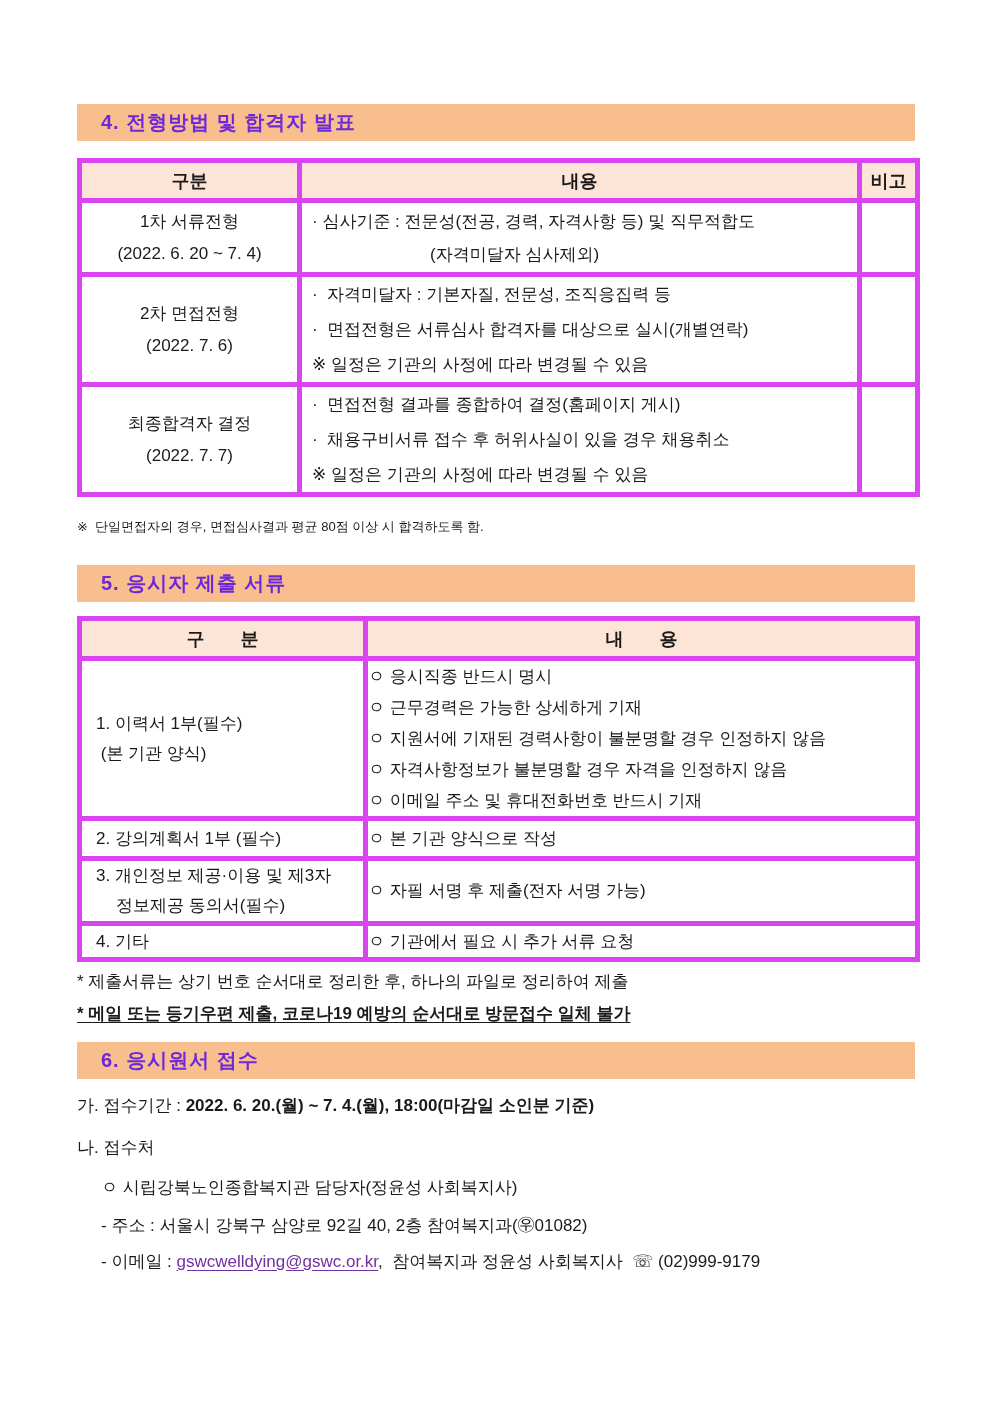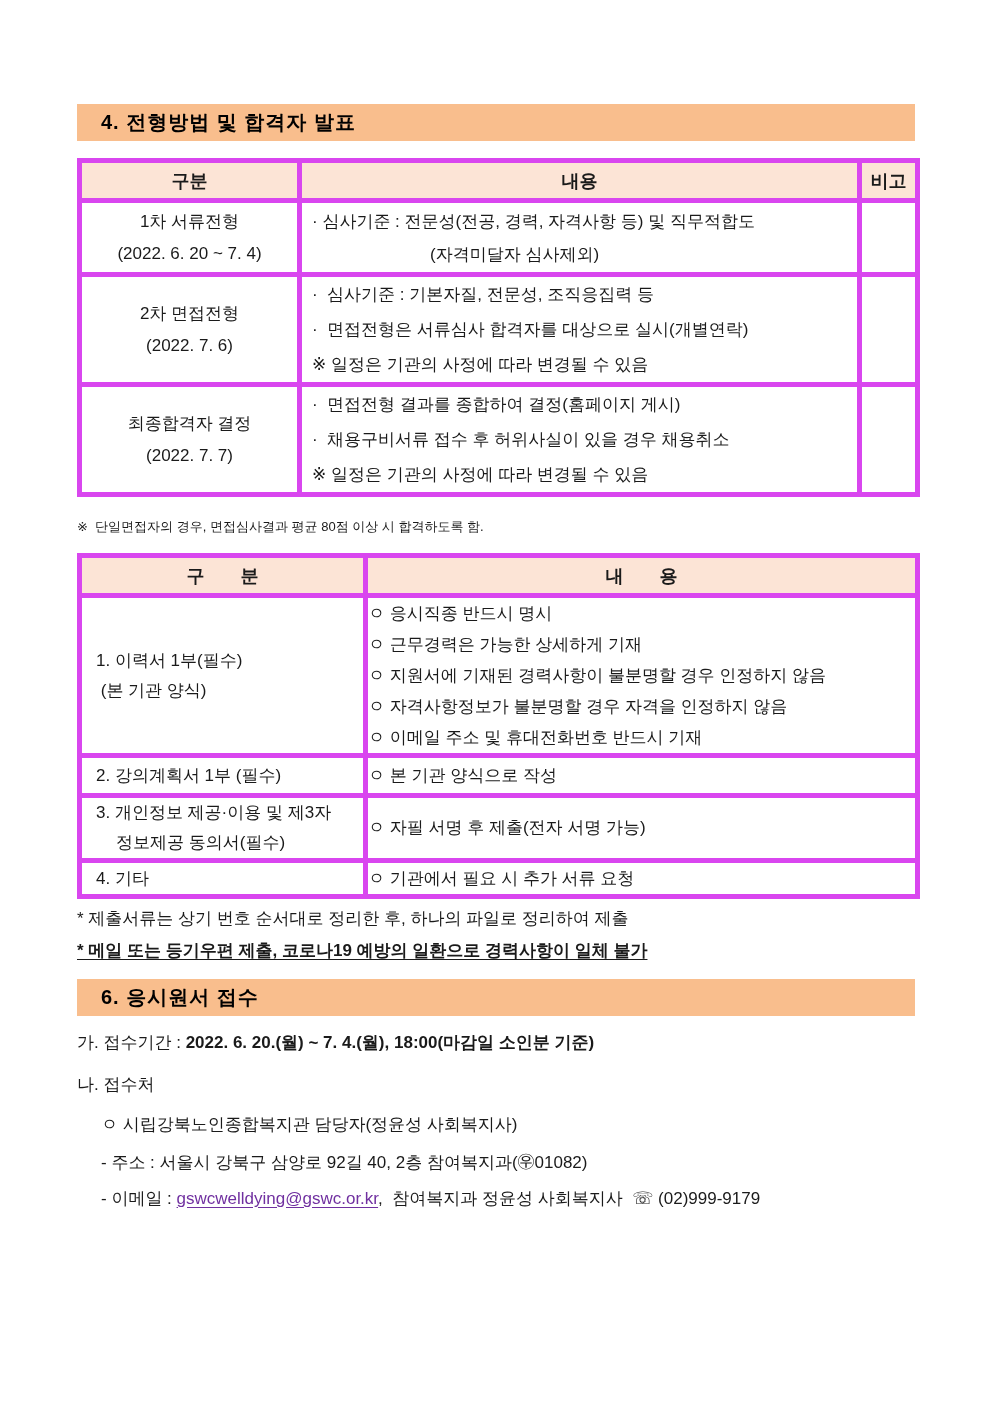--- a/index.html
+++ b/index.html
@@ -8,21 +8,21 @@
     width:992px; height:1403px;
     font-family:"Liberation Sans","DejaVu Sans",sans-serif;
     color:#1a1a1a;
     position:relative;
     overflow:hidden;
   }
   .content { width:838px; margin-left:77px; padding-top:104px; }
 
   
   .bar {
-    height:37px; background:#F9BE8D; color:#000000;
+    height:37px; background:#F9BE8D; color:#6d28d9;
     font-size:20px; font-weight:bold;
     display:flex; align-items:center; padding-left:24px;
     letter-spacing:1px;
   }
   .bar.s5 { margin-top:26px; }
   .bar.s6 { margin-top:12px; }
 
   
   .t { white-space:pre-wrap; }
 
@@ -117,21 +117,21 @@
           <div class="t indent1">(자격미달자 심사제외)</div>
         </td>
         <td class="bigo"></td>
       </tr>
       <tr class="r2">
         <td class="cat">
           <div class="t">2차 면접전형</div>
           <div class="t">(2022. 7. 6)</div>
         </td>
         <td class="cont">
-          <div class="t">·  심사기준 : 기본자질, 전문성, 조직응집력 등</div>
+          <div class="t">·  자격미달자 : 기본자질, 전문성, 조직응집력 등</div>
           <div class="t">·  면접전형은 서류심사 합격자를 대상으로 실시(개별연락)</div>
           <div class="t">※ 일정은 기관의 사정에 따라 변경될 수 있음</div>
         </td>
         <td class="bigo"></td>
       </tr>
       <tr class="r3">
         <td class="cat">
           <div class="t">최종합격자 결정</div>
           <div class="t">(2022. 7. 7)</div>
         </td>
@@ -140,20 +140,23 @@
           <div class="t">·  채용구비서류 접수 후 허위사실이 있을 경우 채용취소</div>
           <div class="t">※ 일정은 기관의 사정에 따라 변경될 수 있음</div>
         </td>
         <td class="bigo"></td>
       </tr>
     </tbody>
   </table>
 
   <div class="note t">※  단일면접자의 경우, 면접심사결과 평균 80점 이상 시 합격하도록 함.</div>
 
+  <div class="bar s5">
+    <span class="t">5. 응시자 제출 서류</span>
+  </div>
 
   <table class="tbl t2">
     <colgroup>
         <col class="c1">
         <col class="c2">
       </colgroup>
     <thead>
       <tr>
         <th class="t">구　　분</th>
         <th class="t">내　　용</th>
@@ -196,21 +199,21 @@
         </td>
         <td class="cont">
           <div class="t">ㅇ 기관에서 필요 시 추가 서류 요청</div>
         </td>
       </tr>
     </tbody>
   </table>
 
   <div class="fn">
     <div class="line t">* 제출서류는 상기 번호 순서대로 정리한 후, 하나의 파일로 정리하여 제출</div>
-    <div class="line t emph">* 메일 또는 등기우편 제출, 코로나19 예방의 일환으로 경력사항이 일체 불가</div>
+    <div class="line t emph">* 메일 또는 등기우편 제출, 코로나19 예방의 순서대로 방문접수 일체 불가</div>
   </div>
 
   <div class="bar s6">
     <span class="t">6. 응시원서 접수</span>
   </div>
 
   <div class="s6body">
     <div class="row-ga">
       <span class="t">가. 접수기간 : </span><span class="t b">2022. 6. 20.(월) ~ 7. 4.(월), 18:00(마감일 소인분 기준)</span>
     </div>

